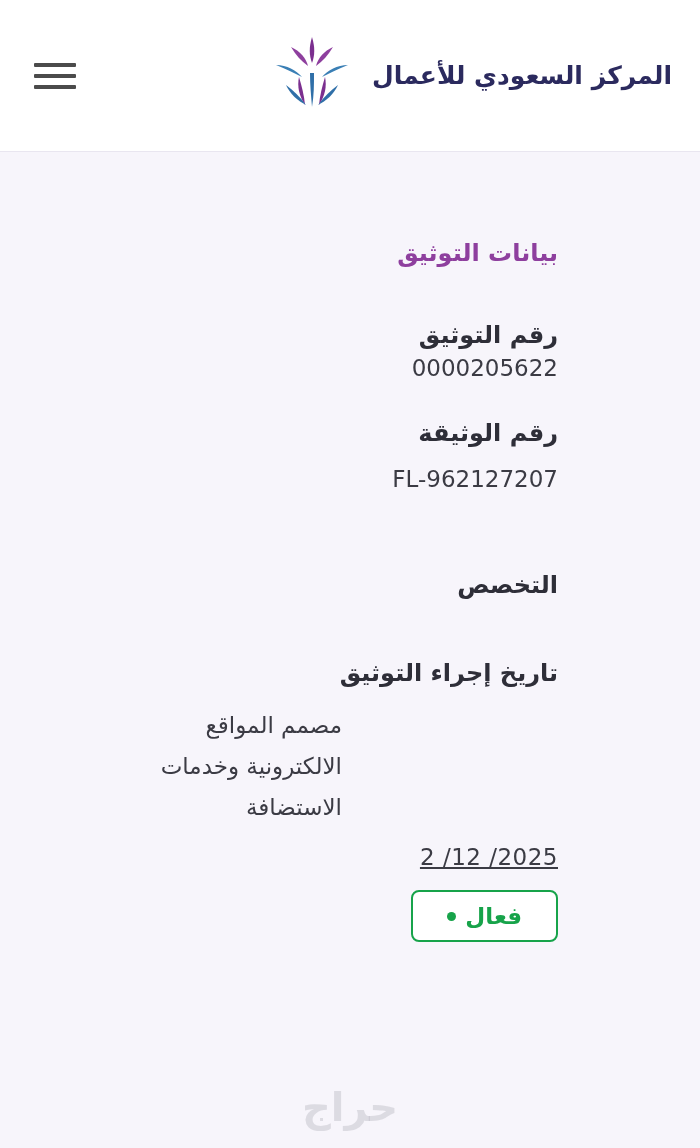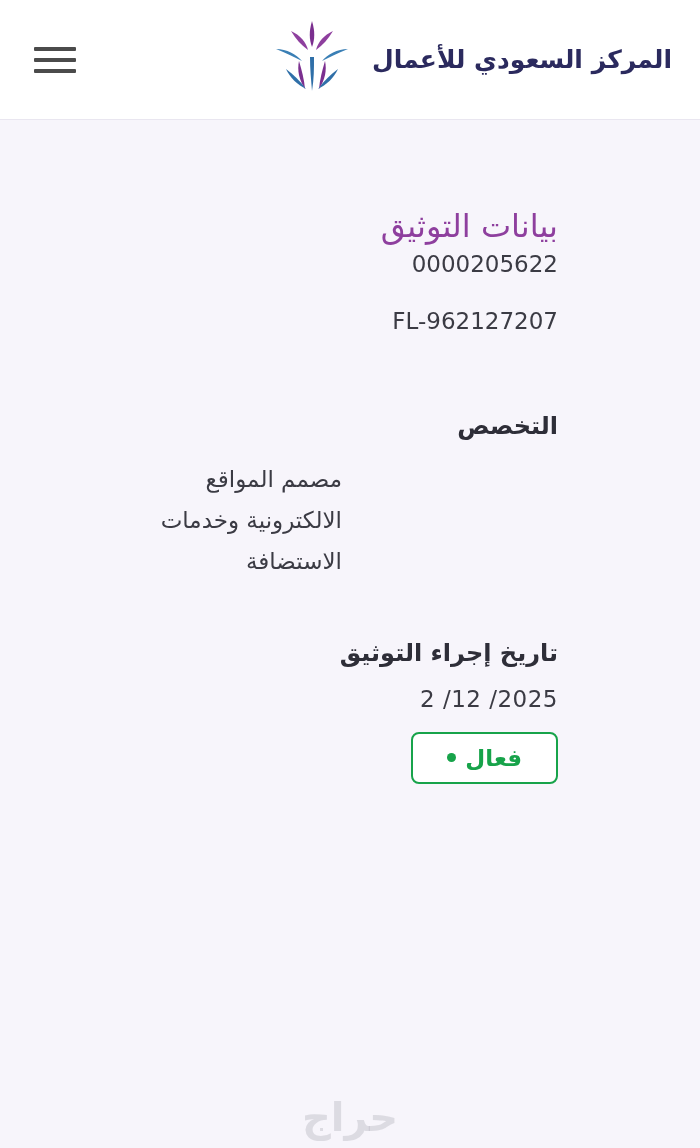--- a/index.html
+++ b/index.html
@@ -6,21 +6,21 @@
   html, body {
     width: 700px;
     height: 1148px;
     background: #f7f5fb;
     font-family: "DejaVu Sans", "Liberation Sans", sans-serif;
   }
   body { position: relative; overflow: hidden; }
 
   
   .header {
-    height: 120px;
+    height: 152px;
     background: #ffffff;
     display: flex;
     align-items: center;
     justify-content: space-between;
     padding: 0 28px 0 34px;
     border-bottom: 1px solid #e9e6f0;
     position: relative;
   }
   .brand {
     display: flex;
@@ -71,43 +71,43 @@
   }
 
   
   .content {
     padding: 0 142px 0 0;
     text-align: right;
     direction: rtl;
   }
   .page-title {
     margin-top: 86px;
-    font-size: 32px;
-    font-weight: normal;
+    font-size: 24px;
+    font-weight: bold;
     color: #8e3f9e;
     line-height: 1.3;
     padding-left: 80px;
   }
   .field { padding-left: 142px; }
   .field-label {
     font-size: 24px;
     font-weight: bold;
     color: #2e2e38;
     line-height: 1.35;
   }
   .field-value {
     font-size: 23px;
     color: #3b3b44;
     line-height: 1.45;
     font-weight: normal;
   }
   .sp-docnum { margin-top: 50px; }
   .sp-docnum-val { }
   .sp-docid { margin-top: 32px; }
-  .sp-docid-val { margin-top: 24px; }
+  .sp-docid-val { margin-top: 14px; }
   .sp-spec { margin-top: 72px; }
   .sp-spec-val { margin-top: 16px; }
   .sp-date { margin-top: 56px; }
   .sp-date-val { margin-top: 16px; }
   .sp-status { margin-top: 54px; }
 
   .spec-value {
     font-size: 23px;
     color: #3b3b44;
     line-height: 1.78;
@@ -117,20 +117,21 @@
     text-align: right;
     direction: rtl;
   }
 
   .date-value {
     font-size: 23px;
     color: #3b3b44;
     direction: ltr;
     text-align: right;
     letter-spacing: 0.5px;
+    text-decoration: underline;
   }
 
   .status-wrap {
     margin-top: 20px;
     display: flex;
     justify-content: flex-start;
     padding-left: 142px;
   }
   .status-badge {
     display: inline-flex;
@@ -154,21 +155,21 @@
     background: #17a34a;
     display: inline-block;
     flex: none;
   }
 
   
   .watermark {
     position: absolute;
     left: 0;
     right: 0;
-    bottom: 8px;
+    bottom: 18px;
     text-align: center;
     font-size: 40px;
     font-weight: bold;
     color: rgba(160,160,170,0.30);
     letter-spacing: 4px;
     direction: rtl;
     user-select: none;
   }
 </style>
 </head>
@@ -198,37 +199,43 @@
     <span></span>
     <span></span>
     <span></span>
   </div>
 </div>
 
 <div class="content">
 
   <div class="page-title">بيانات التوثيق</div>
 
+  <div class="field sp-docnum">
+    <div class="field-label">رقم التوثيق</div>
+  </div>
   <div class="field sp-docnum-val">
     <div class="field-value">0000205622</div>
   </div>
 
+  <div class="field sp-docid">
+    <div class="field-label">رقم الوثيقة</div>
+  </div>
   <div class="field sp-docid-val">
     <div class="field-value">FL-962127207</div>
   </div>
 
   <div class="field sp-spec">
     <div class="field-label">التخصص</div>
   </div>
+  <div class="field sp-date">
+    <div class="field-label">تاريخ إجراء التوثيق</div>
+  </div>
+
   <div class="field sp-spec-val">
     <div class="spec-value">مصمم المواقع الالكترونية وخدمات الاستضافة</div>
-  </div>
-
-  <div class="field sp-date">
-    <div class="field-label">تاريخ إجراء التوثيق</div>
   </div>
   <div class="field sp-date-val">
     <div class="date-value">2 /12 /2025</div>
   </div>
 
   <div class="status-wrap">
     <div class="status-badge">
       <span>فعال</span>
       <span class="status-dot"></span>
     </div>

